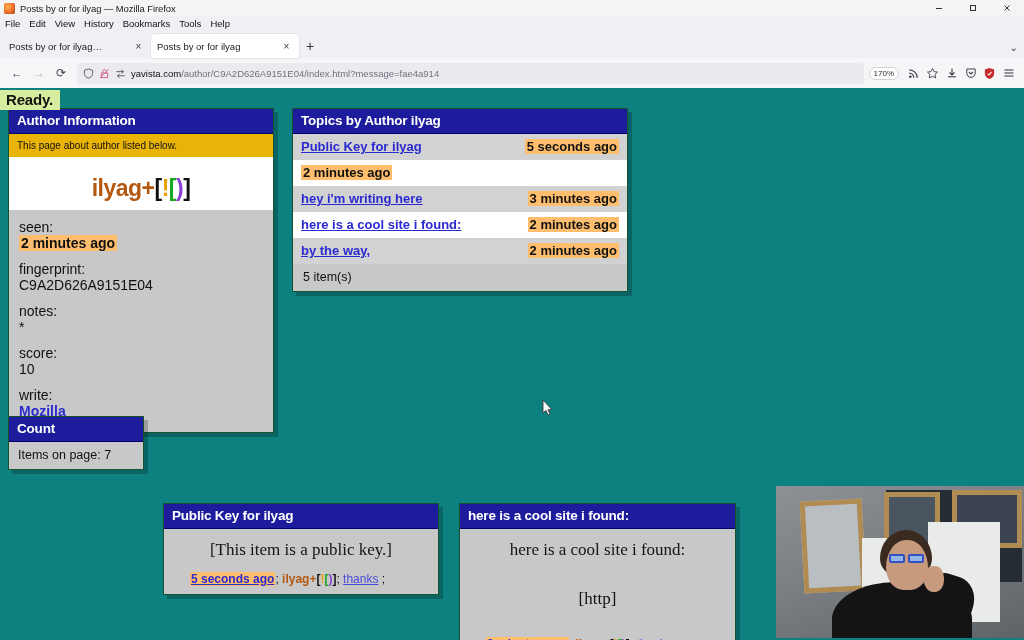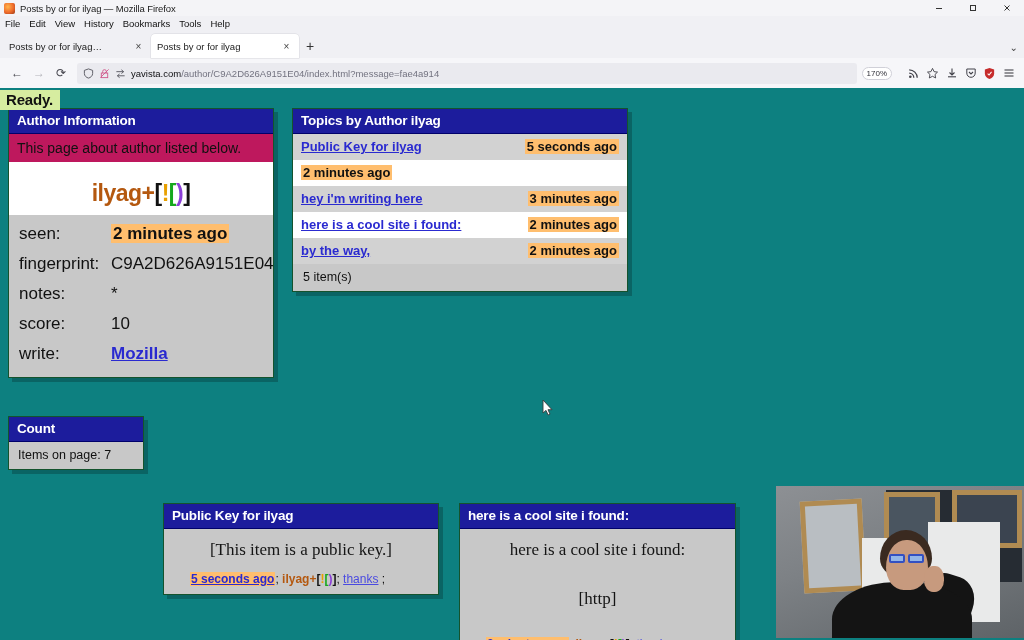--- a/index.html
+++ b/index.html
@@ -41,48 +41,48 @@
   .navbtn { width:22px; height:22px; display:flex; align-items:center; justify-content:center;
             color:#4a4a52; font-size:12px; }
   .navbtn.dim { color:#b3b3ba; }
   .urlbar { flex:1; height:21px; background:#eaeaef; border-radius:3px; margin:0 5px;
             display:flex; align-items:center; padding:0 6px; min-width:0; }
   .u-ico { margin-right:5px; display:flex; align-items:center; }
   .urltext { font-size:9.5px; white-space:nowrap; overflow:hidden; }
   .urltext .host { color:#0f0f12; }
   .urltext .path { color:#737380; }
   .zoombadge { font-size:8px; background:#ffffff; border:0.5px solid #d0d0d8; border-radius:8px;
-               padding:1px 4px; color:#303038; margin-right:12px; }
+               padding:1px 4px; color:#303038; margin-right:5px; }
   .tbicon { width:19px; height:22px; display:flex; align-items:center; justify-content:center;
             color:#42424a; font-size:11px; }
 
   
   .page { position:absolute; left:0; top:88px; width:1024px; height:552px; background:#0d8080; overflow:hidden; }
 
   .ready { position:absolute; left:0; top:2px; background:#d6eda0; color:#111;
            font-size:15px; font-weight:bold; padding:1px 7px 2px 6px; z-index:30; letter-spacing:-0.2px; }
 
   .panel { position:absolute; background:#c8c8c8; box-shadow:4px 4px 0 rgba(0,0,0,0.22);
            border:1px solid #14532d; }
   .panel-hd { background:#1c1c9c; color:#ffffff; font-size:13.5px; font-weight:bold;
               padding:4px 8px 5px 8px; letter-spacing:-0.2px; white-space:nowrap; overflow:hidden;
               border-bottom:1px solid #00006a; }
 
   
   #author-panel { left:8px; top:20px; width:266px; }
-  .auth-note { background:#be185d; color:#111; font-size:14px; padding:6px 8px; }
+  .auth-note { background:#eab308; color:#111; font-size:10px; padding:6px 8px; }
   .auth-id { background:#ffffff; text-align:center; padding:18px 0 8px 0; }
   .idtxt { font-size:23px; font-weight:bold; letter-spacing:-0.5px; }
   .idtxt .nm { color:#b4580f; }
   .idtxt .c-b { color:#111; }
   .idtxt .c-o { color:#e8a000; }
   .idtxt .c-g { color:#16a81d; }
   .idtxt .c-p { color:#8b3fd8; }
   .auth-rows { background:#c8c8c8; padding:4px 0 8px 0; }
-  .arow { display:flex; align-items:flex-start; padding:5px 0 5px 10px; font-size:17px; color:#111; }
+  .arow { display:flex; align-items:flex-start; padding:5px 0 5px 10px; font-size:14px; color:#111;flex-direction:column; }
   .arow .k { width:92px; flex:none; }
   .arow .v { flex:1; }
   .hl { background:#ffbe6e; font-weight:bold; padding:0 2px; }
   .mono { font-family:"Liberation Sans", sans-serif; letter-spacing:0px; }
   a.lnk { color:#2a2ad0; text-decoration:underline; font-weight:bold; }
 
   
   #topics-panel { left:292px; top:20px; width:336px; }
   .trow { display:flex; align-items:center; padding:5px 8px 6px 8px; }
   .trow:nth-child(odd) { background:#d2d2d2; }

